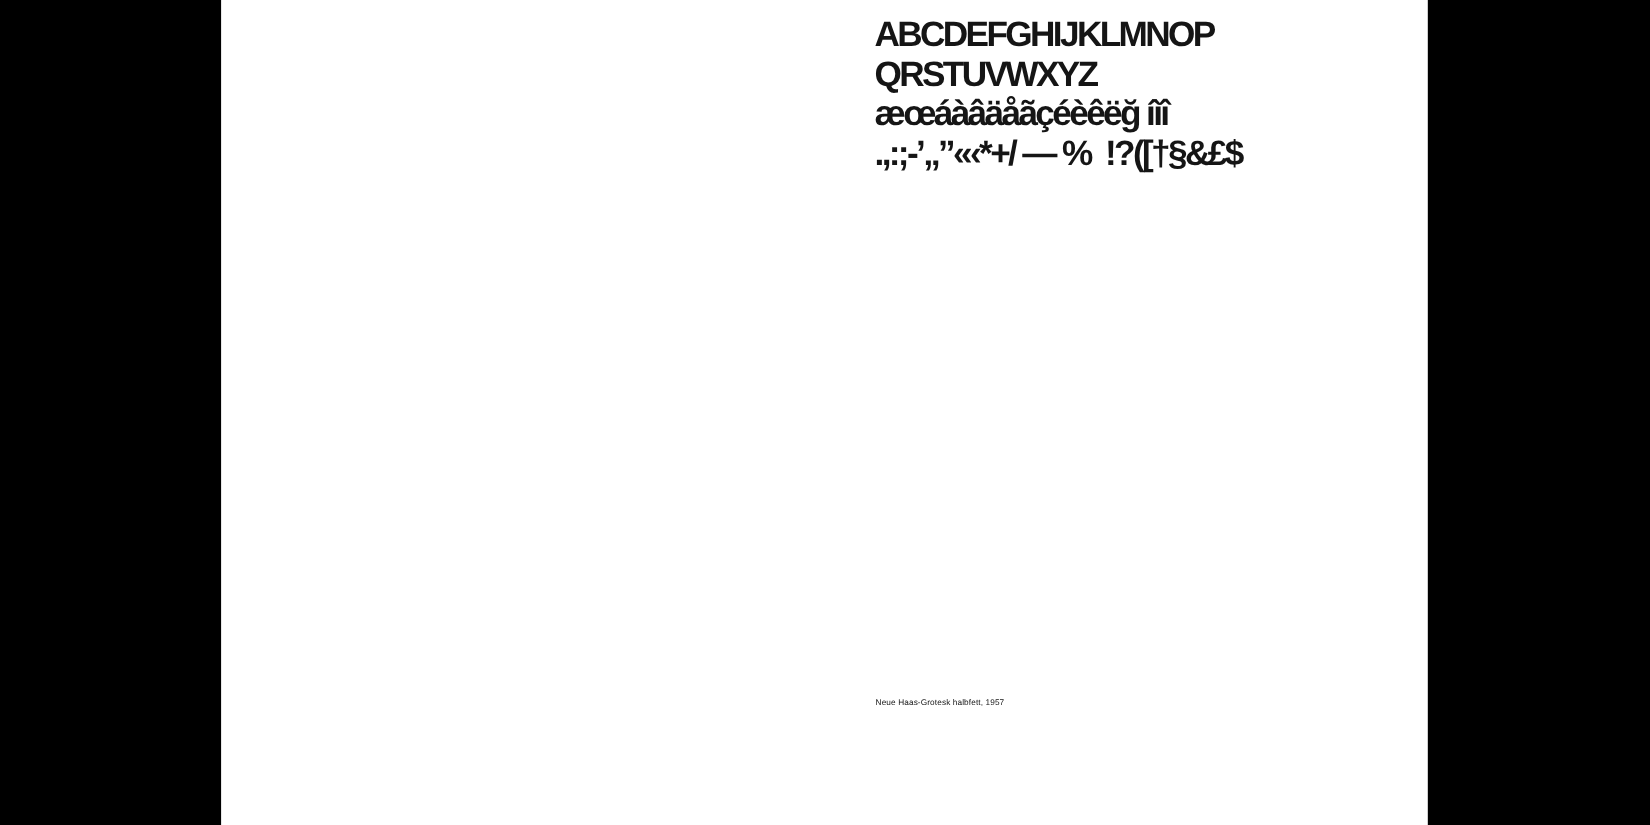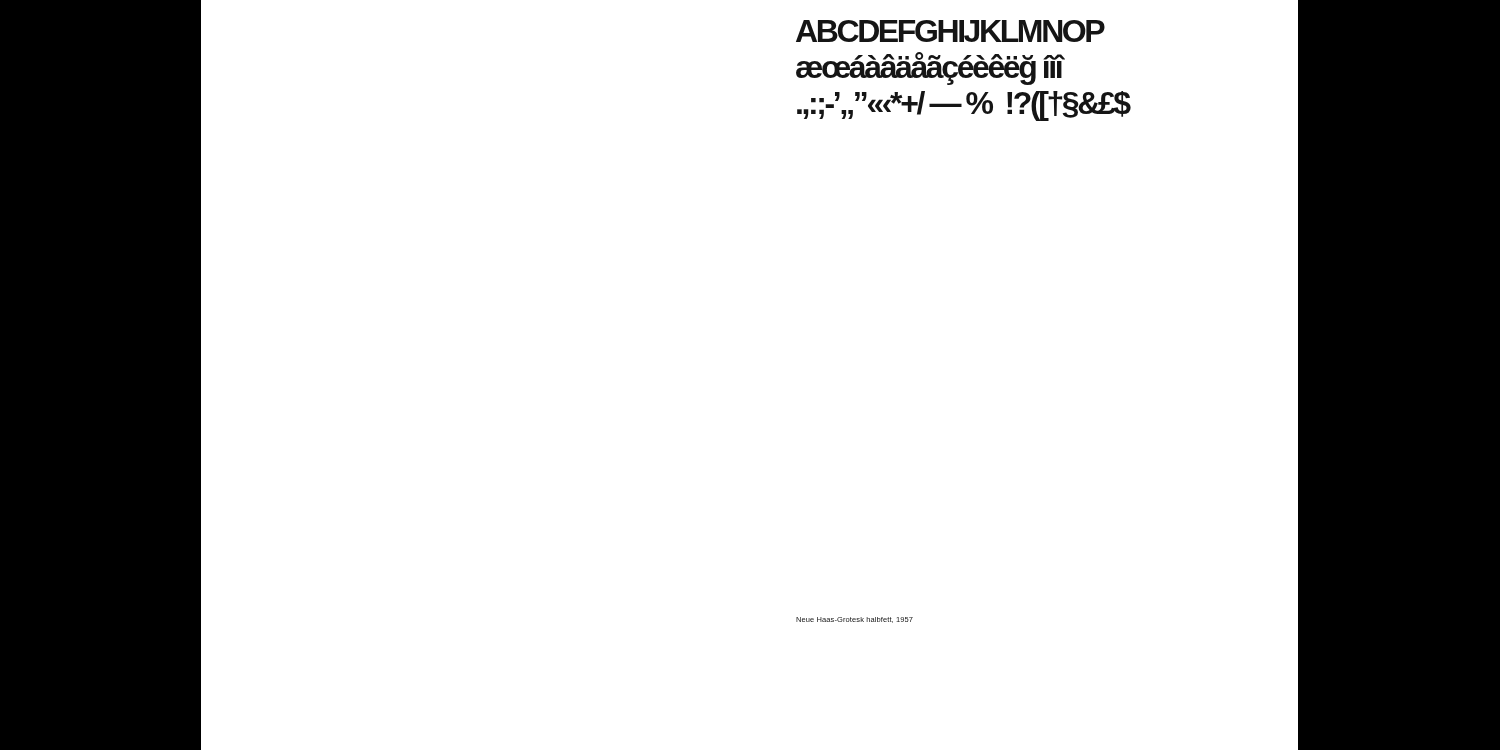--- a/index.html
+++ b/index.html
@@ -35,33 +35,34 @@
   .specimen .line {
     font-size: 32px;
     font-weight: bold;
     line-height: 36px;
     letter-spacing: -2.4px;
     white-space: pre;
   }
   .caption {
     position: absolute;
     left: 595px;              
-    top: 615px;
+    top: 634px;
     font-size: 7.5px;
     font-weight: normal;
     letter-spacing: 0.1px;
     color: var(--ink, #1a1a1a);
     white-space: pre;
   }
 </style>
 </head>
 <body>
 
 <div class="stage">
   <div class="paper">
     <div class="specimen">
       <div class="line">ABCDEFGHIJKLMNOP</div>
+      <div class="line">QRSTUVWXYZ</div>
       <div class="line">æœáàâäåãçéèêëğ íìî</div>
       <div class="line">.,:;-’„”«‹*+/ — %  !?([†§&amp;£$</div>
     </div>
     <div class="caption">Neue Haas-Grotesk halbfett, 1957</div>
   </div>
 </div>
 
 </body></html>

